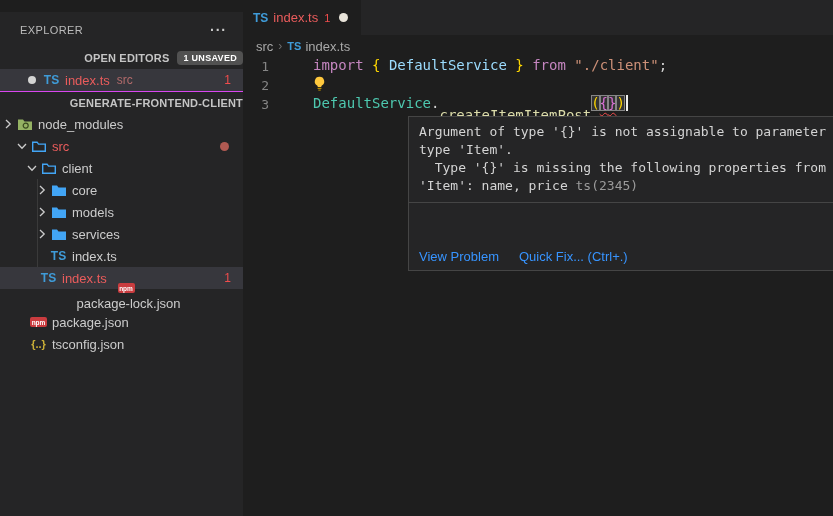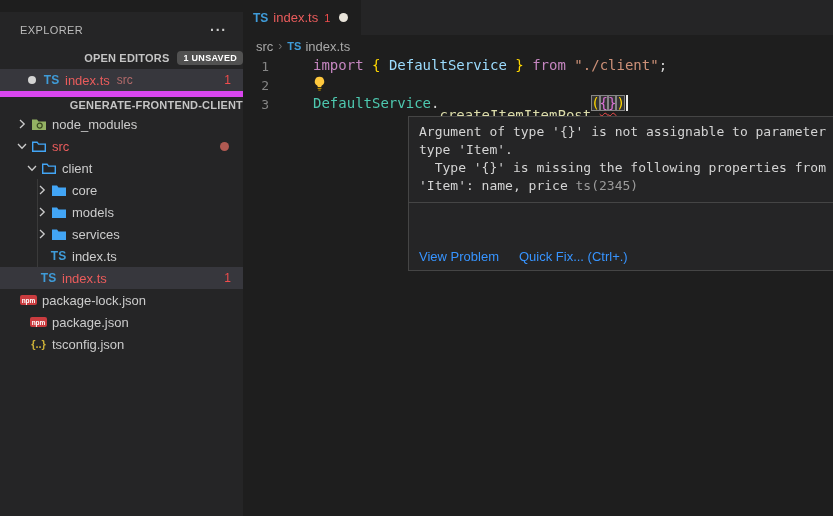--- a/index.html
+++ b/index.html
@@ -12,21 +12,21 @@
 
   
   #sidebar { position:absolute; left:0; top:12px; width:243px; height:516px; background:#252526; }
   .sb-header { height:35px; display:flex; align-items:center; justify-content:space-between; padding:0 16px 0 20px; }
   .sb-title { font-size:11px; color:#bbbbbb; letter-spacing:0.4px; }
   .sb-more { font-size:14px; font-weight:bold; color:#cccccc; letter-spacing:1px; cursor:pointer; }
 
   .row { height:22px; display:flex; align-items:center; font-size:13px; color:#cccccc; position:relative;justify-content:flex-end; }
   .row.selected { background:#37373d; }
   .sect { font-weight:bold; font-size:11px; color:#c5c5c5; padding-left:4px; letter-spacing:0.2px; }
-  .sect.bordered { border-top:6px solid #d946ef; }
+  .sect.bordered { border-top:1px solid #d946ef; }
   .chev { width:16px; height:16px; flex:none; display:flex; align-items:center; justify-content:center; }
   .ico { width:17px; height:16px; flex:none; display:flex; align-items:center; justify-content:center; margin-right:5px; }
   .ts-glyph { color:#3f9bd8; font-weight:bold; font-size:12px; font-family:"Liberation Sans",sans-serif; }
   .npm-box { display:inline-flex; align-items:center; justify-content:center; width:17px; height:10px;
              background:#ca3c3f; border-radius:2px; color:#ffffff; font-size:6.5px; font-weight:bold; }
   .json-braces { color:#cbb037; font-weight:bold; font-size:11px; }
   .label { white-space:nowrap; }
   .label.err { color:#ea5c5c; }
   .desc { font-size:12px; color:#b36b6b; margin-left:7px; }
   .spacer { flex:1; }
@@ -99,21 +99,21 @@
           <span class="cnt-badge">1</span>
         </div>
       </div>
 
     <div class="row sect bordered">
       <span class="chev"></span>
       <span>GENERATE-FRONTEND-CLIENT</span>
     </div>
 
     <div id="tree">
-        <div class="row" style="padding-left: 14px;">
+        <div class="row" style="padding-left: 0;">
           <span class="chev">
             <svg width="16" height="16" viewBox="0 0 16 16">
               <path d="M6 4l4.2 4L6 12" fill="none" stroke="#cccccc" stroke-width="1.3"></path>
             </svg>
           </span>
           <span class="ico">
             <svg width="16" height="14" viewBox="0 0 16 14">
               <path d="M1 2.5h5l1.5 2H15v8.5H1z" fill="#94b263"></path>
               <circle cx="8.7" cy="8.6" r="2.5" fill="none" stroke="#39491f" stroke-width="1.2"></circle>
             </svg>
@@ -202,21 +202,21 @@
         </div>
         <div class="row selected" style="padding-left: 24px;">
           <span class="chev"></span>
           <span class="ico">
             <span class="ts-glyph">TS</span>
           </span>
           <span class="label err">index.ts</span>
           <span class="spacer"></span>
           <span class="cnt-badge">1</span>
         </div>
-        <div class="row" style="padding-left: 4px;">
+        <div class="row" style="padding-left: 14px; flex-direction: column;">
           <span class="chev"></span>
           <span class="ico">
             <span class="npm-box">npm</span>
           </span>
           <span class="label">package-lock.json</span>
           <span class="spacer"></span>
         </div>
         <div class="row" style="padding-left: 14px;">
           <span class="chev"></span>
           <span class="ico">

